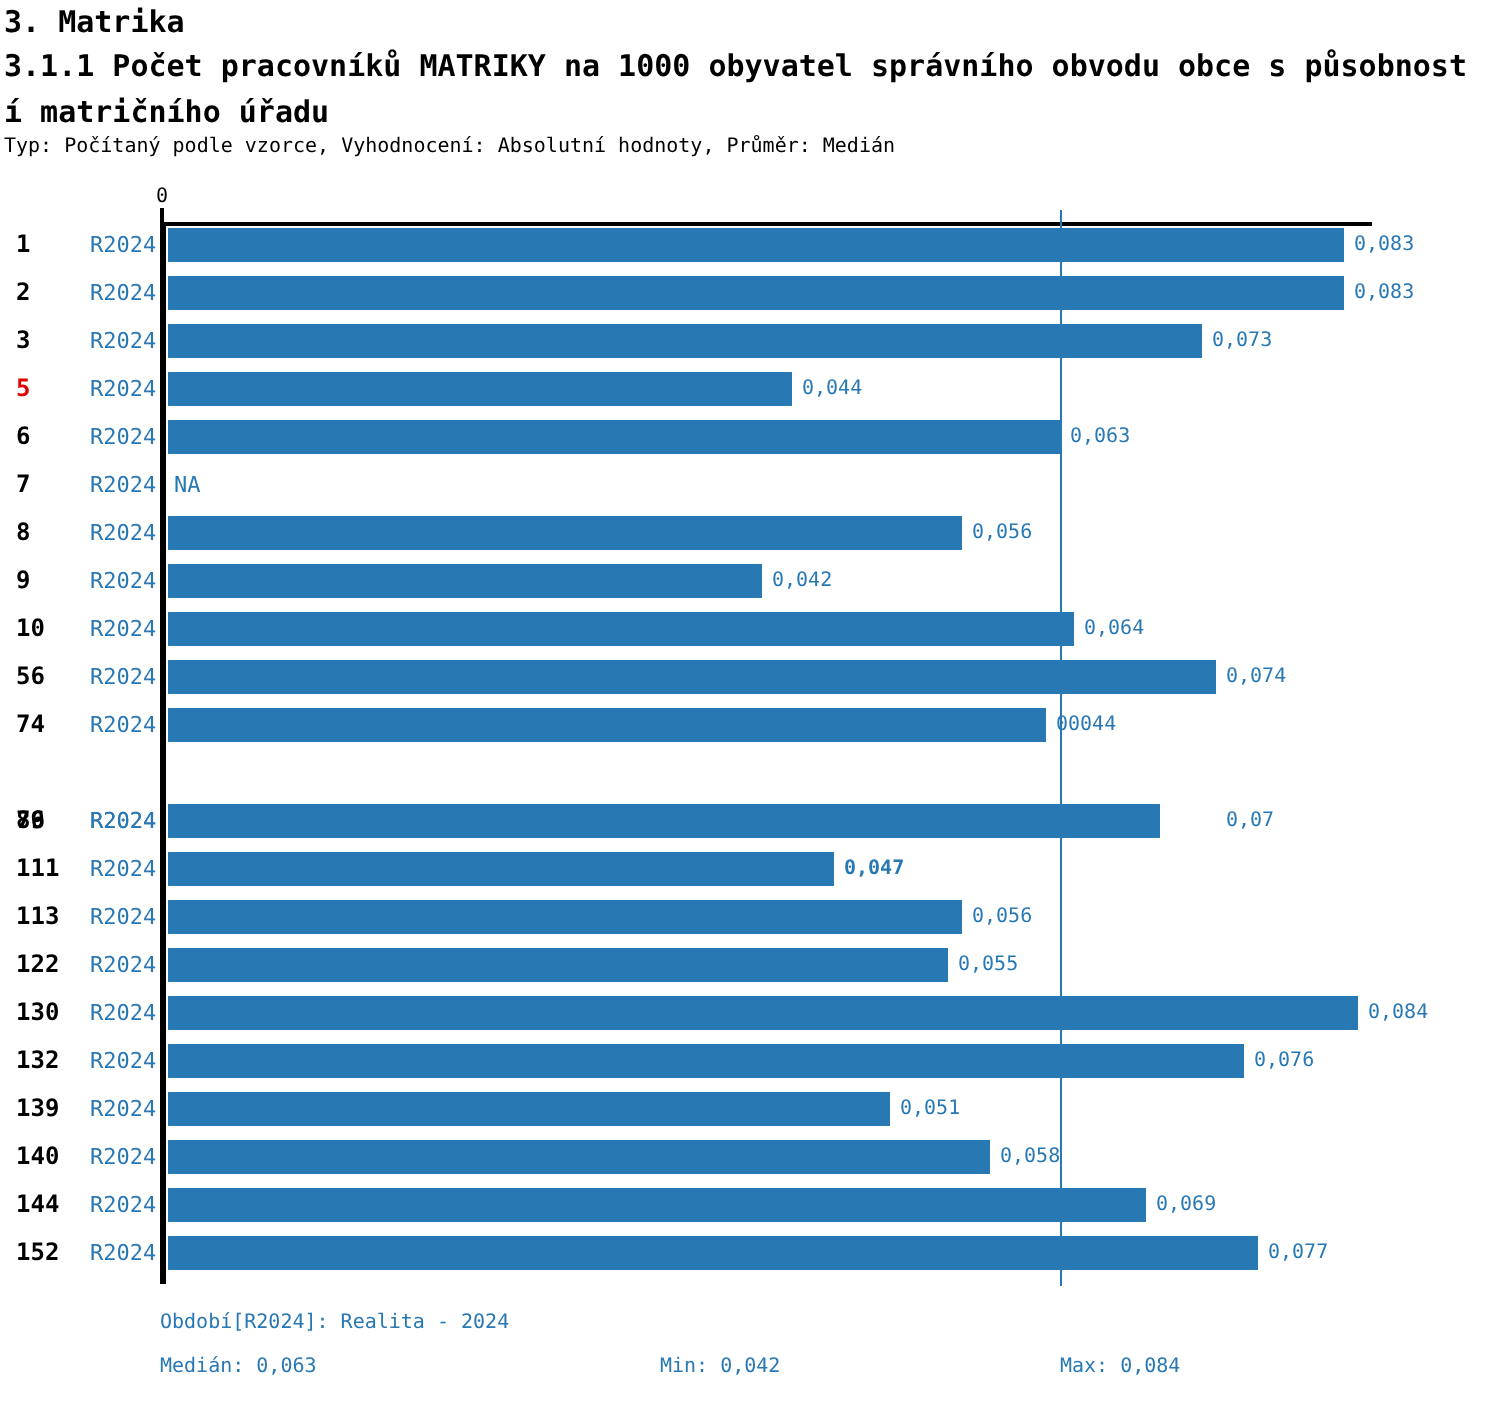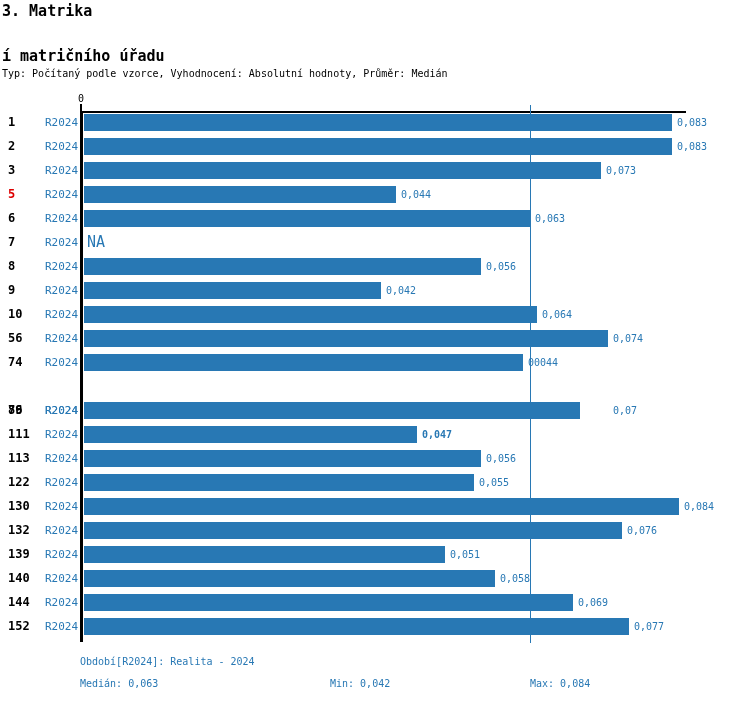--- a/index.html
+++ b/index.html
@@ -16,33 +16,34 @@
   .x-axis-line{position:absolute;left:80px;top:111px;width:606px;height:2px;background:#000;}
   .y-axis-line{position:absolute;left:80px;top:111px;width:3px;height:531px;background:#000;}
   .median-line{position:absolute;top:105px;width:1px;height:538px;background:var(--blue,#2878b4);}
   
   .chart-row{position:absolute;left:0;width:750px;height:17px;}
   .row-id{position:absolute;left:8px;top:0;height:17px;line-height:17px;font-size:12px;font-weight:bold;color:#000;white-space:pre;}
   .row-id.hl{color:var(--red,#dd0000);}
   .row-series{position:absolute;left:45px;top:0;height:17px;line-height:17px;font-size:11px;color:var(--blue,#2878b4);white-space:pre;}
   .bar{position:absolute;left:84px;top:0;height:17px;background:var(--blue,#2878b4);}
   .row-value{position:absolute;top:0;height:17px;line-height:17px;font-size:10px;color:var(--blue,#2878b4);white-space:pre;}
-  .row-value.na{font-size:15px;}
+  .row-value.na{font-size:11px;}
   
   .footer-line{position:absolute;font-size:10px;color:var(--blue,#2878b4);white-space:pre;}
   .f-period{left:80px;top:656px;}
   .f-median{left:80px;top:678px;}
   .f-min{left:330px;top:678px;}
   .f-max{left:530px;top:678px;}
 </style>
 </head>
 <body>
 
 <div class="page">
   <div class="title-line" style="top:2px">3. Matrika</div>
+  <div class="title-line" style="top:24px">3.1.1 Počet pracovníků MATRIKY na 1000 obyvatel správního obvodu obce s působnost</div>
   <div class="title-line" style="top:47px">í matričního úřadu</div>
   <div class="subtitle">Typ: Počítaný podle vzorce, Vyhodnocení: Absolutní hodnoty, Průměr: Medián</div>
 
   <div>
     <div class="zero-label">0</div>
     <div class="zero-tick"></div>
     <div class="x-axis-line"></div>
     <div class="y-axis-line"></div>
     <div class="median-line" id="median-line" style="left: 530px;"></div>
     <div id="rows">

